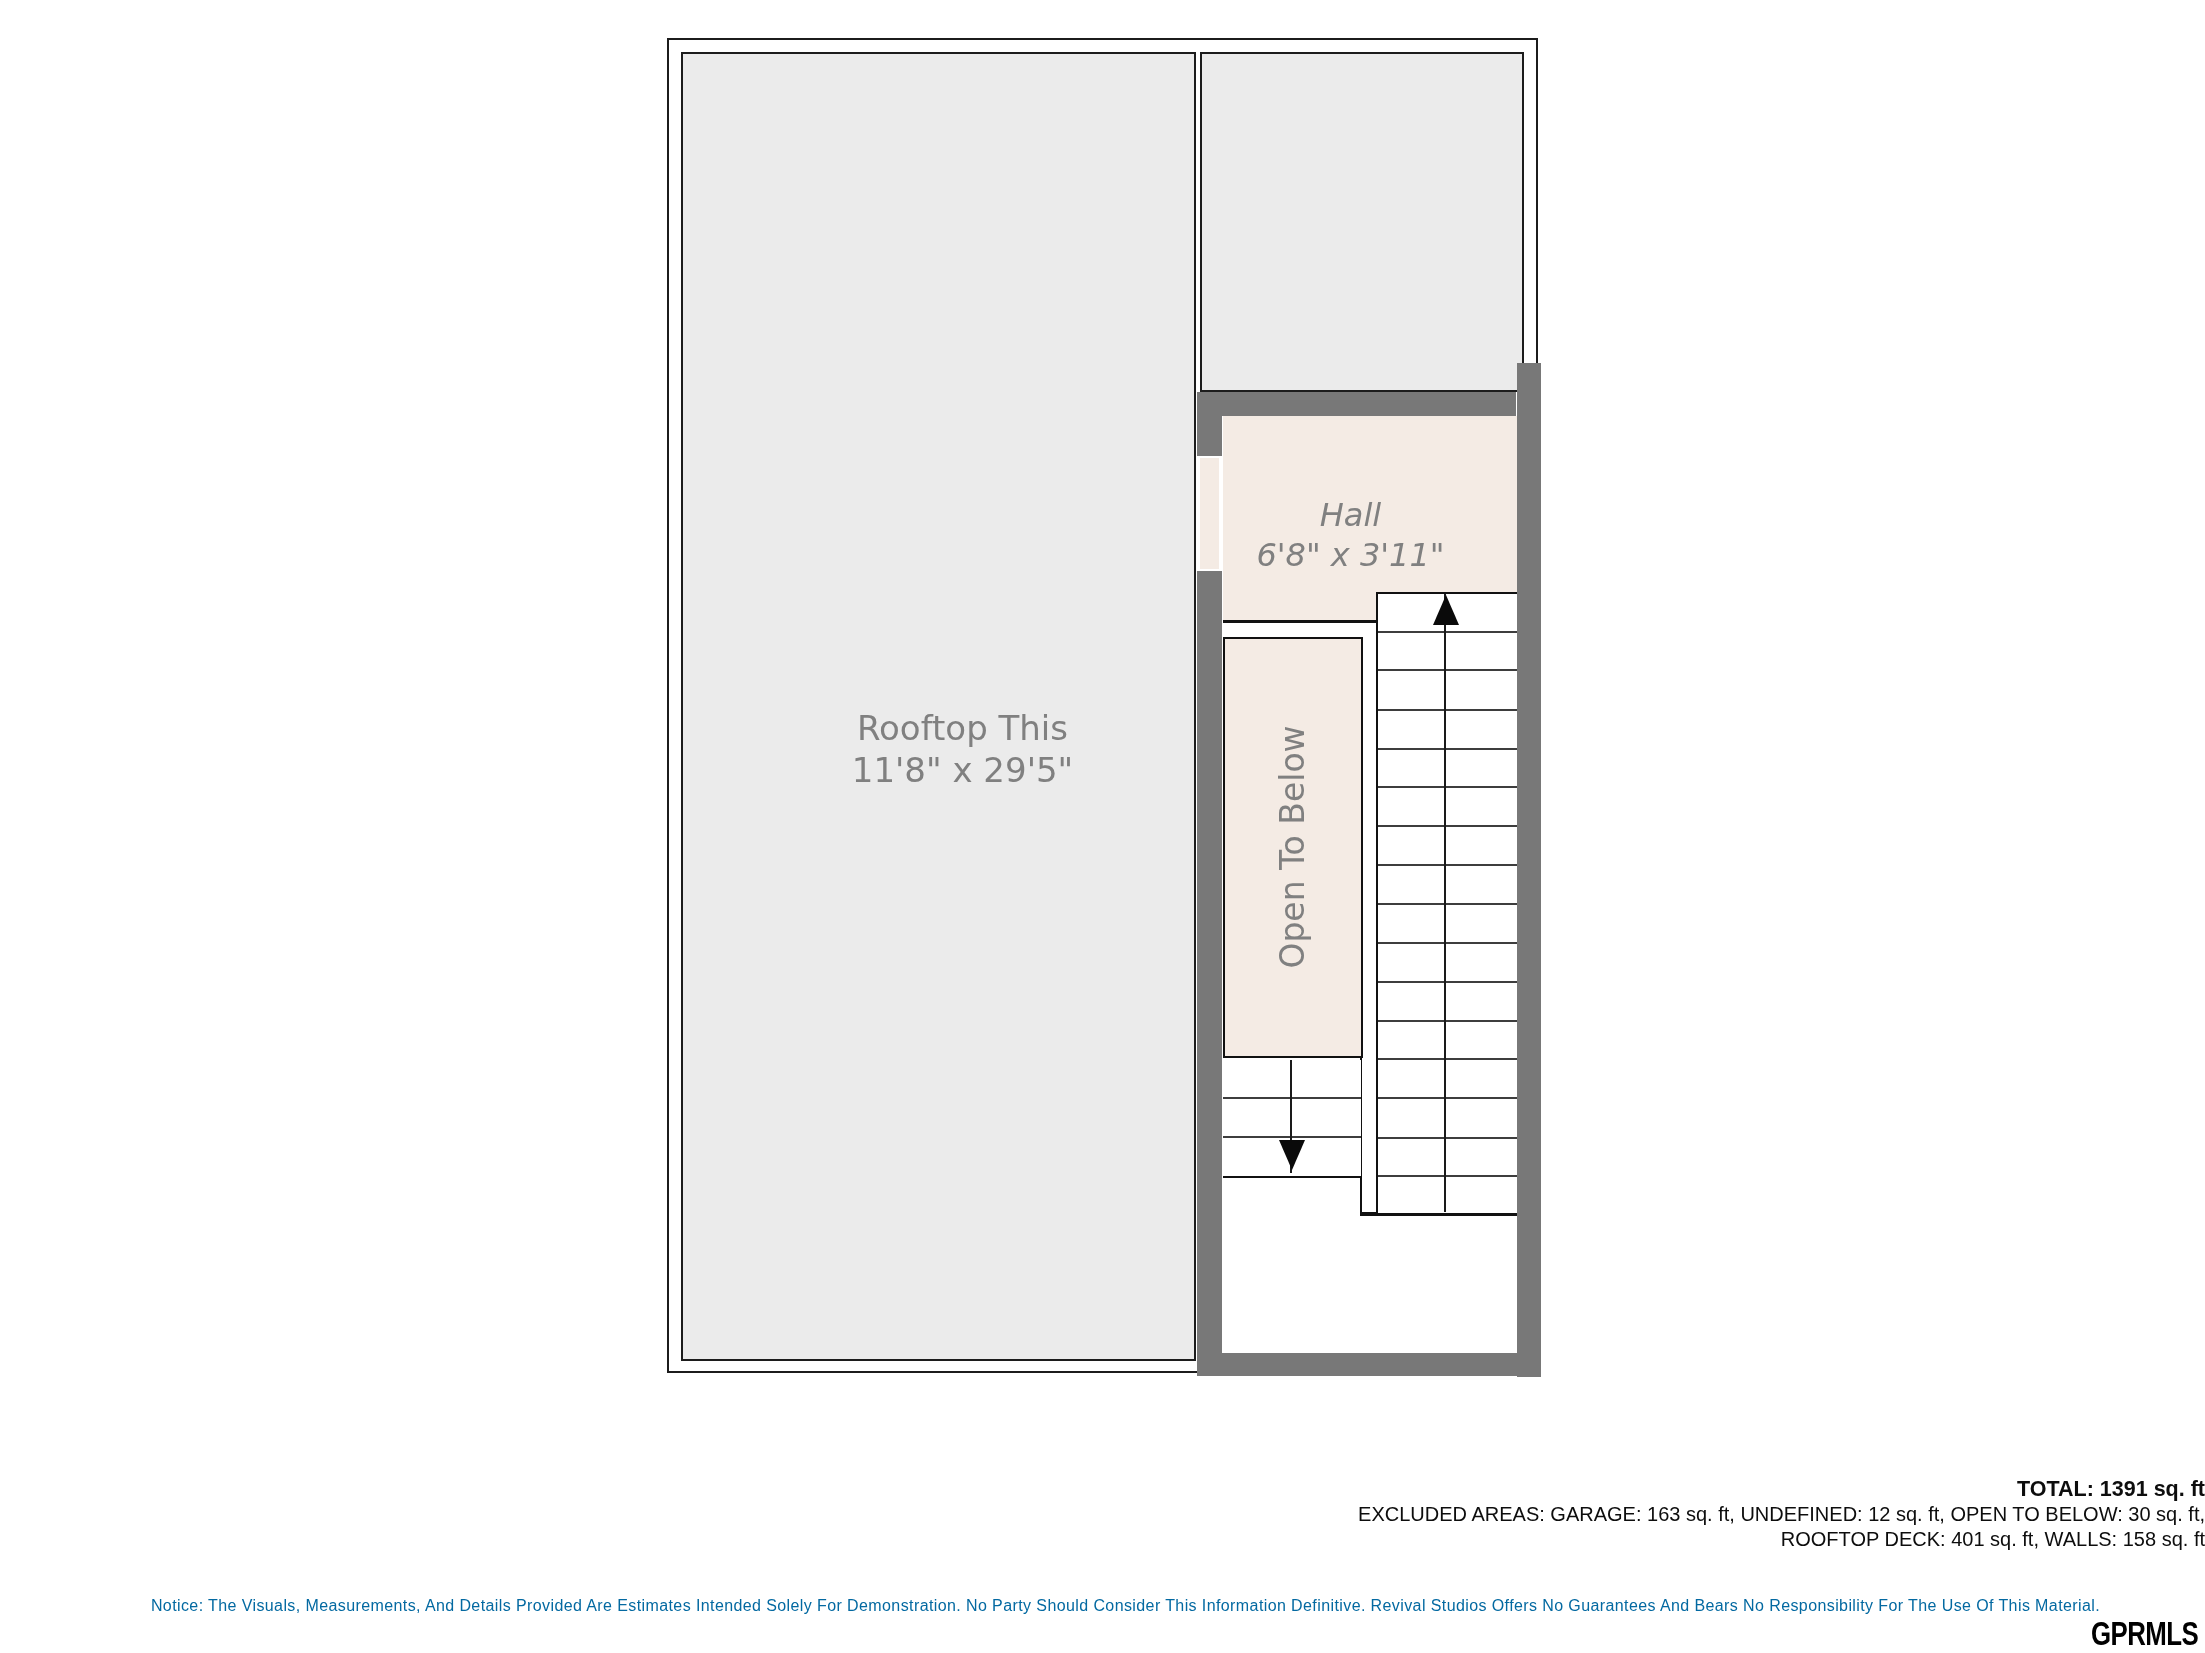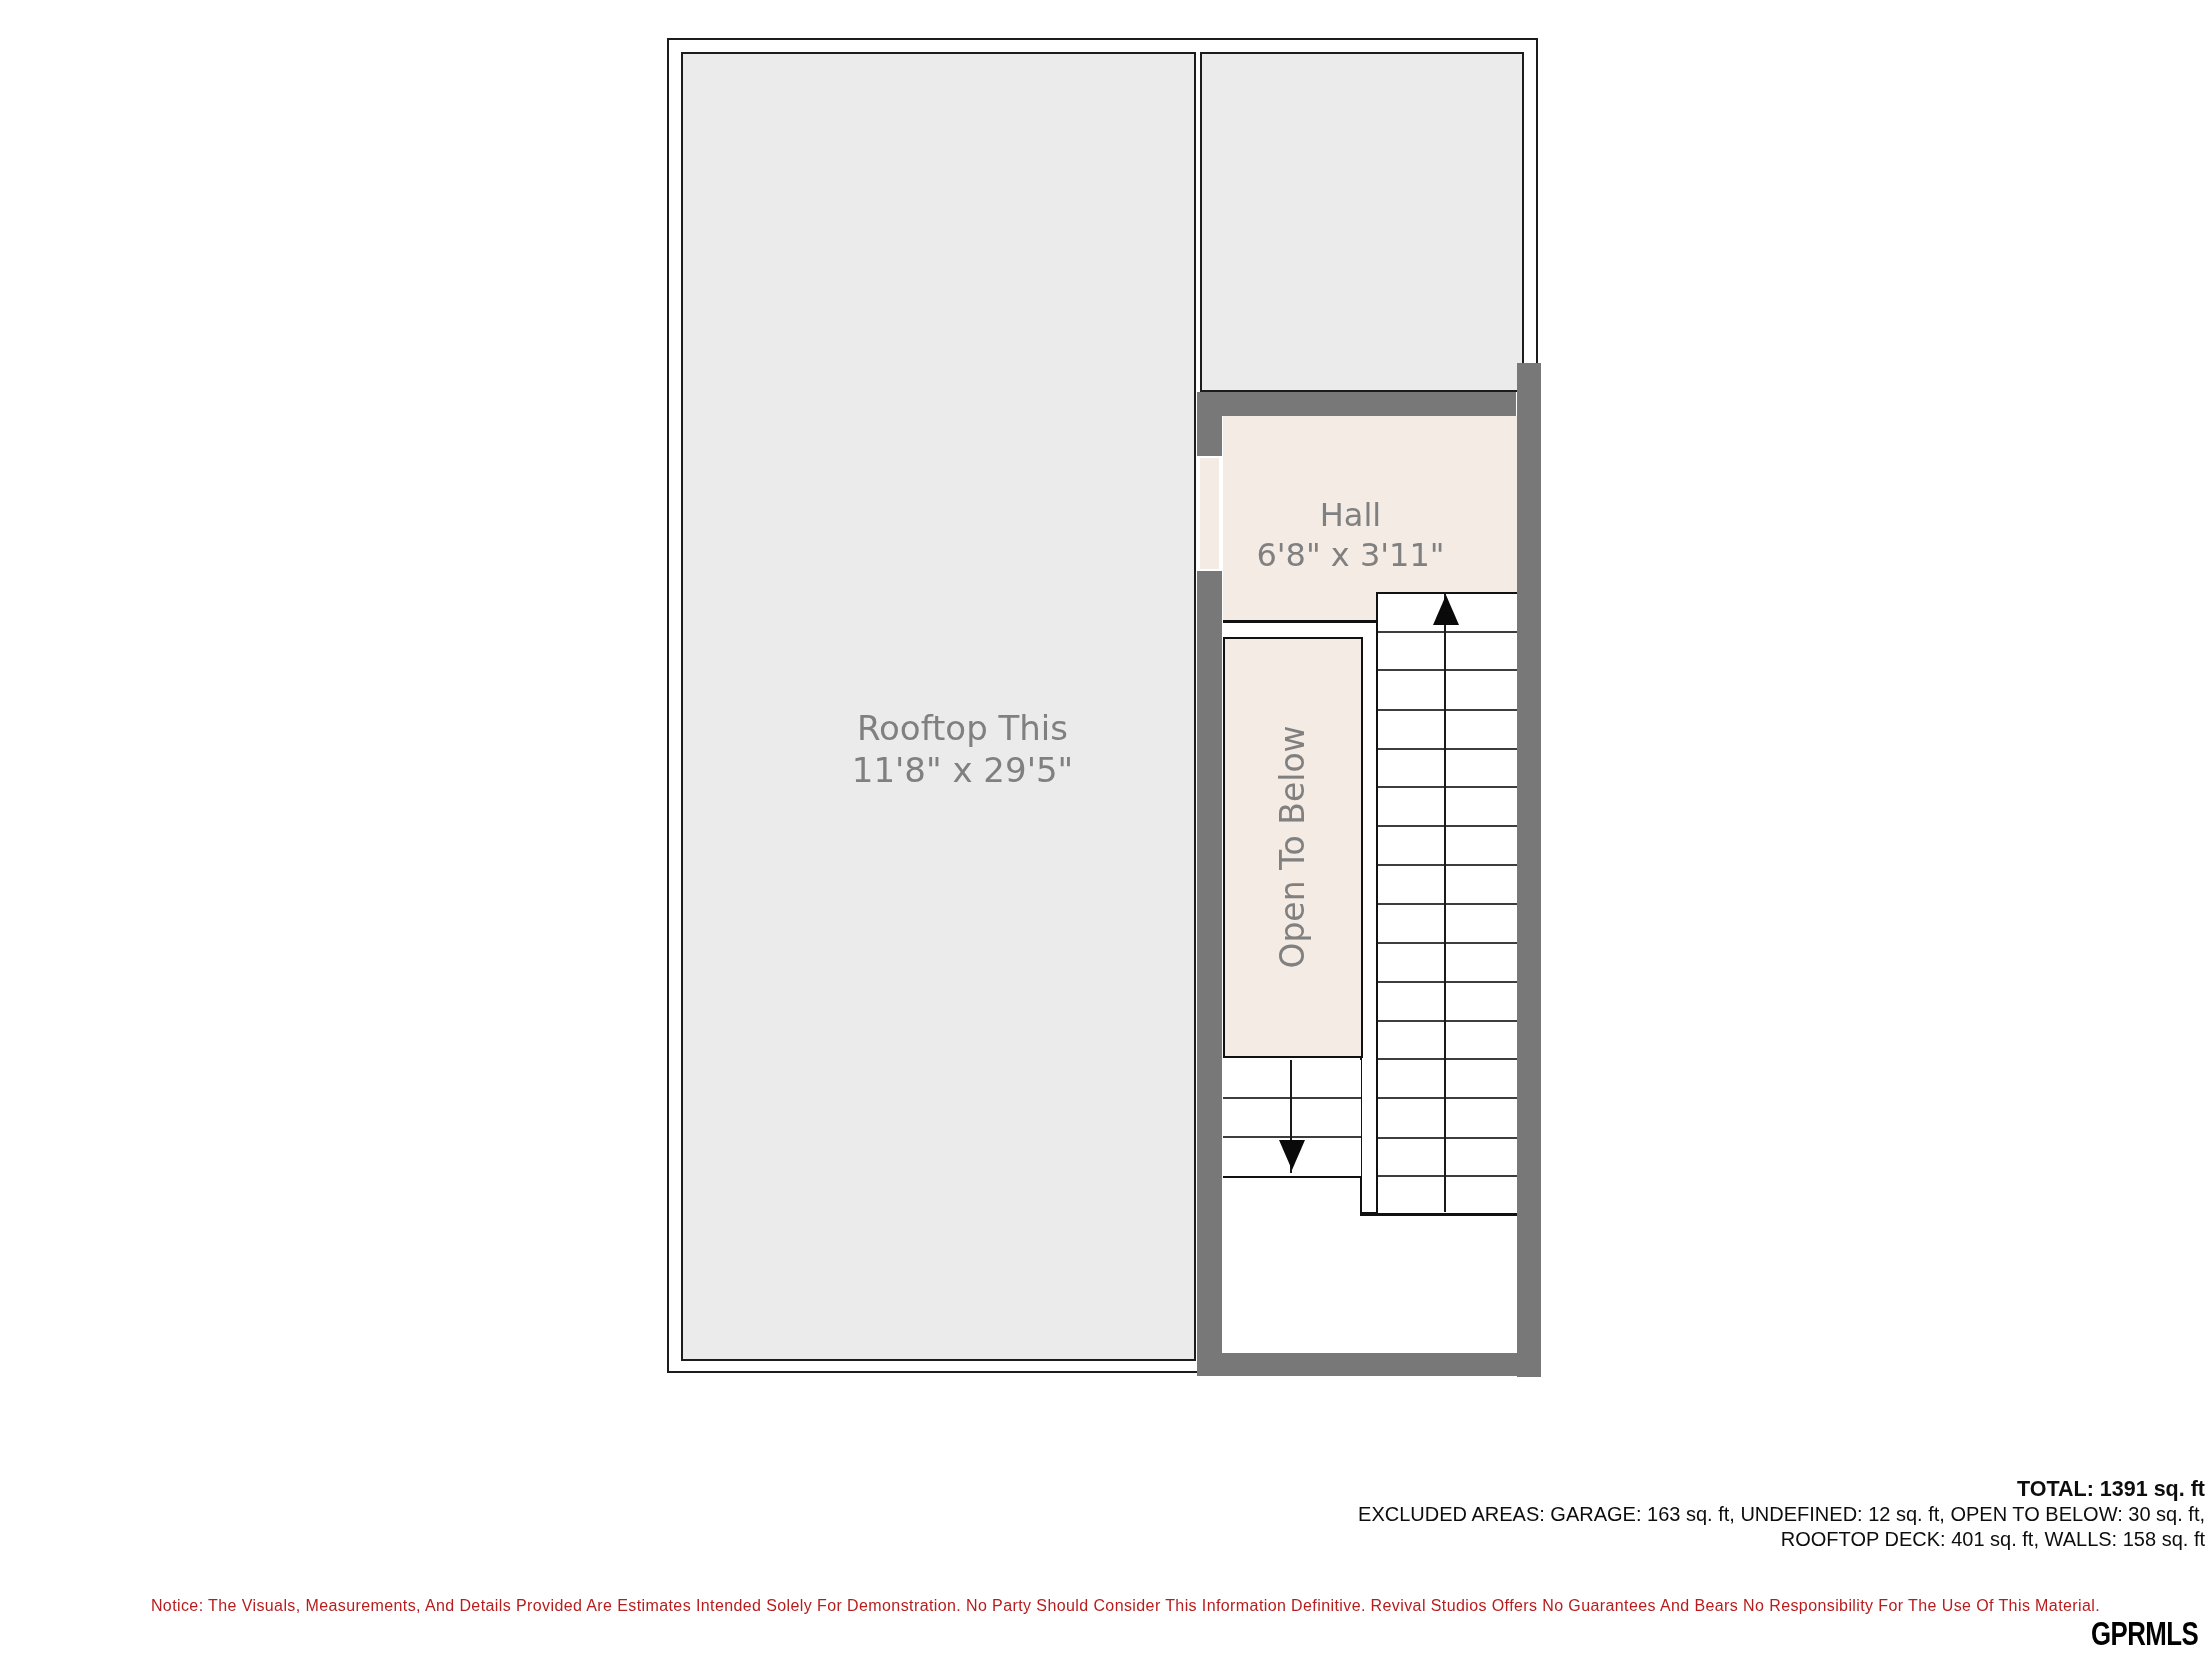--- a/index.html
+++ b/index.html
@@ -53,30 +53,30 @@
   .arrow-up { position: absolute; left: 55px; top: 1.4px; width: 0; height: 0;
               border-left: 13px solid transparent; border-right: 13px solid transparent;
               border-bottom: 30px solid #0a0a0a; }
   .arrow-down { position: absolute; left: 56px; top: 80px; width: 0; height: 0;
               border-left: 13px solid transparent; border-right: 13px solid transparent;
               border-top: 30px solid #0a0a0a; }
 
   
   .room-label { font-family: "DejaVu Sans", sans-serif; color: #808080; text-align: center; }
   .deck-label { left: 747px; top: 707px; width: 431px; font-size: 34px; line-height: 42px; }
-  .hall-label { left: 1223px; top: 495px; width: 255px; font-size: 32px; line-height: 40px; }
+  .hall-label { left: 1223px; top: 495px; width: 255px; font-size: 32px; line-height: 40px; font-style: italic; }
   .otb-label  { left: 1292px; top: 847px; white-space: nowrap; font-size: 33px;
                 transform: translate(-50%,-50%) rotate(-90deg); }
 
   
   .summary { left: 40px; right: 0; top: 1477px; text-align: right; color: #0d0d0d; }
   .summary div { line-height: 25px; font-size: 20px; }
   .summary .total { font-size: 21.5px; font-weight: bold; }
   .notice { left: 46px; right: 0; top: 1597px; text-align: center;
-            font-size: 16px; letter-spacing: 0.4px; color: #b91c1c; }
+            font-size: 16px; letter-spacing: 0.4px; color: #0369a1; }
   .logo { right: 7.2px; top: 1614px; font-size: 34px; font-weight: bold; color: #000;
           letter-spacing: -0.7px; transform: scaleX(0.76); transform-origin: 100% 50%; }
 </style>
 </head>
 <body>
 
 <div class="abs boundary"></div>
 
 <div class="abs deck"></div>
 <div class="abs topright"></div>

